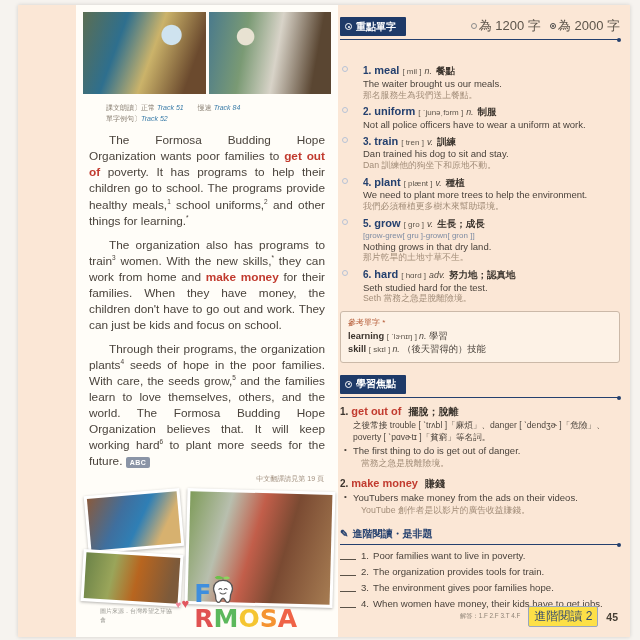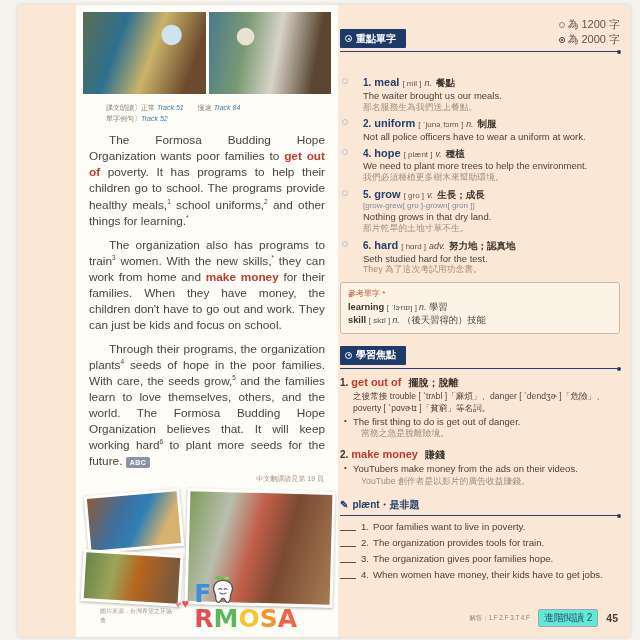--- a/index.html
+++ b/index.html
@@ -37,21 +37,21 @@
   .heart.h2 { color:#e2565e; font-size:13px; transform:rotate(8deg); margin-right:3px; }
   .logo-ch { font-family:"DejaVu Sans", sans-serif; font-weight:bold; font-size:25px; letter-spacing:0; line-height:1; }
   .tooth { vertical-align:-4px; margin:0 -1px; }
 
   
   .rcol { position:absolute; left:322px; top:0; width:280px; height:516px; padding-top:12px; }
   .sec-head { display:flex; justify-content:space-between; align-items:flex-end; }
   .badge { background:#1e3a68; color:#fff; font-size:10px; font-weight:bold; padding:2.5px 10px 2.5px 5px; display:inline-flex; gap:4px; align-items:center; border-radius:1px; }
   .bdot { width:7px; height:7px; border:1.2px solid #fff; border-radius:50%; position:relative; flex:none; }
   .bdot::after { content:''; position:absolute; inset:1.5px; background:#fff; border-radius:50%; }
-  .legend { font-size:11px; color:#5c544a; display:flex; align-items:center; padding-bottom:1px;flex-direction:column; }
+  .legend { font-size:13px; color:#5c544a; display:flex; gap:9px; align-items:center; padding-bottom:1px; }
   .lg-item { display:inline-flex; align-items:center; gap:2px; }
   .lg-ring { width:6px; height:6px; border:1px solid #8c8c8c; border-radius:50%; }
   .lg-dot { width:6px; height:6px; border:1px solid #444; border-radius:50%; position:relative; }
   .lg-dot::after { content:''; position:absolute; inset:1px; background:#444; border-radius:50%; }
   .rule { border-bottom:1.6px solid #24406e; margin-top:3px; position:relative; }
   .rule::after { content:''; width:4px; height:4px; background:#24406e; border-radius:50%; position:absolute; right:-1px; bottom:-3px; }
 
   .vlist { margin-top:24px; }
   .vword { margin-bottom:4px; }
   .vhead { position:relative; padding-left:23px; font-size:9.5px; line-height:1.25; }
@@ -87,21 +87,21 @@
   .quiz-head { margin-top:11px; font-size:10px; font-weight:bold; color:#24406e; display:flex; align-items:center; gap:4px; }
   .pencil { font-size:10px; }
   .qlist { margin-top:5px; }
   .qitem { display:flex; font-size:9.6px; color:#4a433c; line-height:1.3; margin-top:3.5px; }
   .qblank { flex:none; width:16px; border-bottom:1px solid #5a5248; margin:0 5px 2px 0; }
   .qnum { flex:none; margin-right:4px; }
   .qtext { flex:1; }
 
   .footer { position:absolute; right:12px; bottom:10px; display:flex; align-items:center; gap:8px; }
   .answers { font-size:6.3px; color:#8d8275; }
-  .lvl-badge { font-size:10px; color:#33496e; background:#5eead4; border:1px solid #98a6bf; padding:1px 5px; border-radius:2px; }
+  .lvl-badge { font-size:12px; color:#33496e; background:#fde047; border:1px solid #98a6bf; padding:1px 5px; border-radius:2px; }
   .pgnum { font-size:10.5px; font-weight:bold; color:#474036; }
 </style>
 </head>
 <body>
 
 <div class="page">
 
   <div class="card">
     <div class="photos-top">
       <div class="photo ph-a"></div>
@@ -164,34 +164,39 @@
         <div class="vword">
           <div class="vhead"><span class="vring"></span><span class="vnum">1.</span><span class="vw">meal</span><span class="vpron">[ mil ]</span><span class="vpos">n.</span><span class="vmean">餐點</span></div>
           <div class="vex">The waiter brought us our meals.</div>
           <div class="vzh">那名服務生為我們送上餐點。</div>
         </div>
         <div class="vword">
           <div class="vhead"><span class="vring"></span><span class="vnum">2.</span><span class="vw">uniform</span><span class="vpron">[ ˋjunəˌfɔrm ]</span><span class="vpos">n.</span><span class="vmean">制服</span></div>
           <div class="vex">Not all police officers have to wear a uniform at work.</div>
         </div>
         <div class="vword">
-          <div class="vhead"><span class="vring"></span><span class="vnum">4.</span><span class="vw">hope</span><span class="vpron">[ plænt ]</span><span class="vpos">v.</span><span class="vmean">種植</span></div>
+          <div class="vhead"><span class="vring"></span><span class="vnum">3.</span><span class="vw">train</span><span class="vpron">[ tren ]</span><span class="vpos">v.</span><span class="vmean">訓練</span></div>
+          <div class="vex">Dan trained his dog to sit and stay.</div>
+          <div class="vzh">Dan 訓練他的狗坐下和原地不動。</div>
+        </div>
+        <div class="vword">
+          <div class="vhead"><span class="vring"></span><span class="vnum">4.</span><span class="vw">plant</span><span class="vpron">[ plænt ]</span><span class="vpos">v.</span><span class="vmean">種植</span></div>
           <div class="vex">We need to plant more trees to help the environment.</div>
           <div class="vzh">我們必須種植更多樹木來幫助環境。</div>
         </div>
         <div class="vword">
           <div class="vhead"><span class="vring"></span><span class="vnum">5.</span><span class="vw">grow</span><span class="vpron">[ gro ]</span><span class="vpos">v.</span><span class="vmean">生長；成長</span></div>
           <div class="vextra">[grow-grew[ gru ]-grown[ gron ]]</div>
           <div class="vex">Nothing grows in that dry land.</div>
           <div class="vzh">那片乾旱的土地寸草不生。</div>
         </div>
         <div class="vword">
           <div class="vhead"><span class="vring"></span><span class="vnum">6.</span><span class="vw">hard</span><span class="vpron">[ hɑrd ]</span><span class="vpos">adv.</span><span class="vmean">努力地；認真地</span></div>
           <div class="vex">Seth studied hard for the test.</div>
-          <div class="vzh">They 為了這次考試用功念書。</div>
+          <div class="vzh">Seth 當務之急是脫離險境。</div>
         </div>
       </div>
 
     <div class="refbox">
       <div class="ref-title">參考單字 *</div>
       <div id="ref-items">
           <div class="ritem"><span class="rword">learning </span><span class="rpron">[ ˋlɝnɪŋ ] </span><span class="rpos">n. </span><span class="rmean">學習</span></div>
           <div class="ritem"><span class="rword">skill </span><span class="rpron">[ skɪl ] </span><span class="rpos">n. </span><span class="rmean">（後天習得的）技能</span></div>
         </div>
     </div>
@@ -212,38 +217,38 @@
         </div>
         <div class="fitem">
           <div class="fhead"><span class="fnum">2.</span><span class="fphrase">make money</span><span class="fmean">賺錢</span></div>
           <div class="fex">YouTubers make money from the ads on their videos.</div>
           <div class="fzh">YouTube 創作者是以影片的廣告收益賺錢。</div>
         </div>
       </div>
 
     <div class="quiz-head">
       <span class="pencil">✎</span>
-      <span>plænt・是非題</span>
+      <span>進階閱讀・是非題</span>
     </div>
     <div class="rule"></div>
     <div class="qlist" id="quiz-list">
         <div class="qitem">
           <span class="qblank"></span>
           <span class="qnum">1.</span>
           <span class="qtext">Poor families want to live in poverty.</span>
         </div>
         <div class="qitem">
           <span class="qblank"></span>
           <span class="qnum">2.</span>
           <span class="qtext">The organization provides tools for train.</span>
         </div>
         <div class="qitem">
           <span class="qblank"></span>
           <span class="qnum">3.</span>
-          <span class="qtext">The organization gives poor families hope.</span>
+          <span class="qtext">The environment gives poor families hope.</span>
         </div>
         <div class="qitem">
           <span class="qblank"></span>
           <span class="qnum">4.</span>
           <span class="qtext">When women have money, their kids have to get jobs.</span>
         </div>
       </div>
   </div>
 
   <div class="footer">

